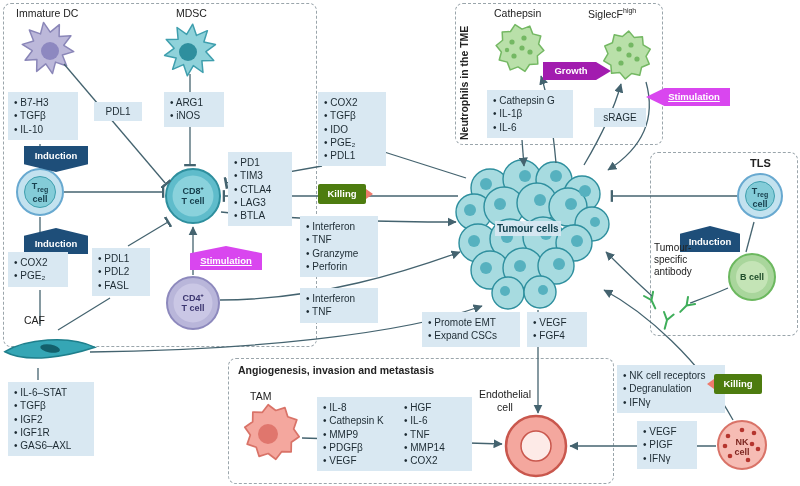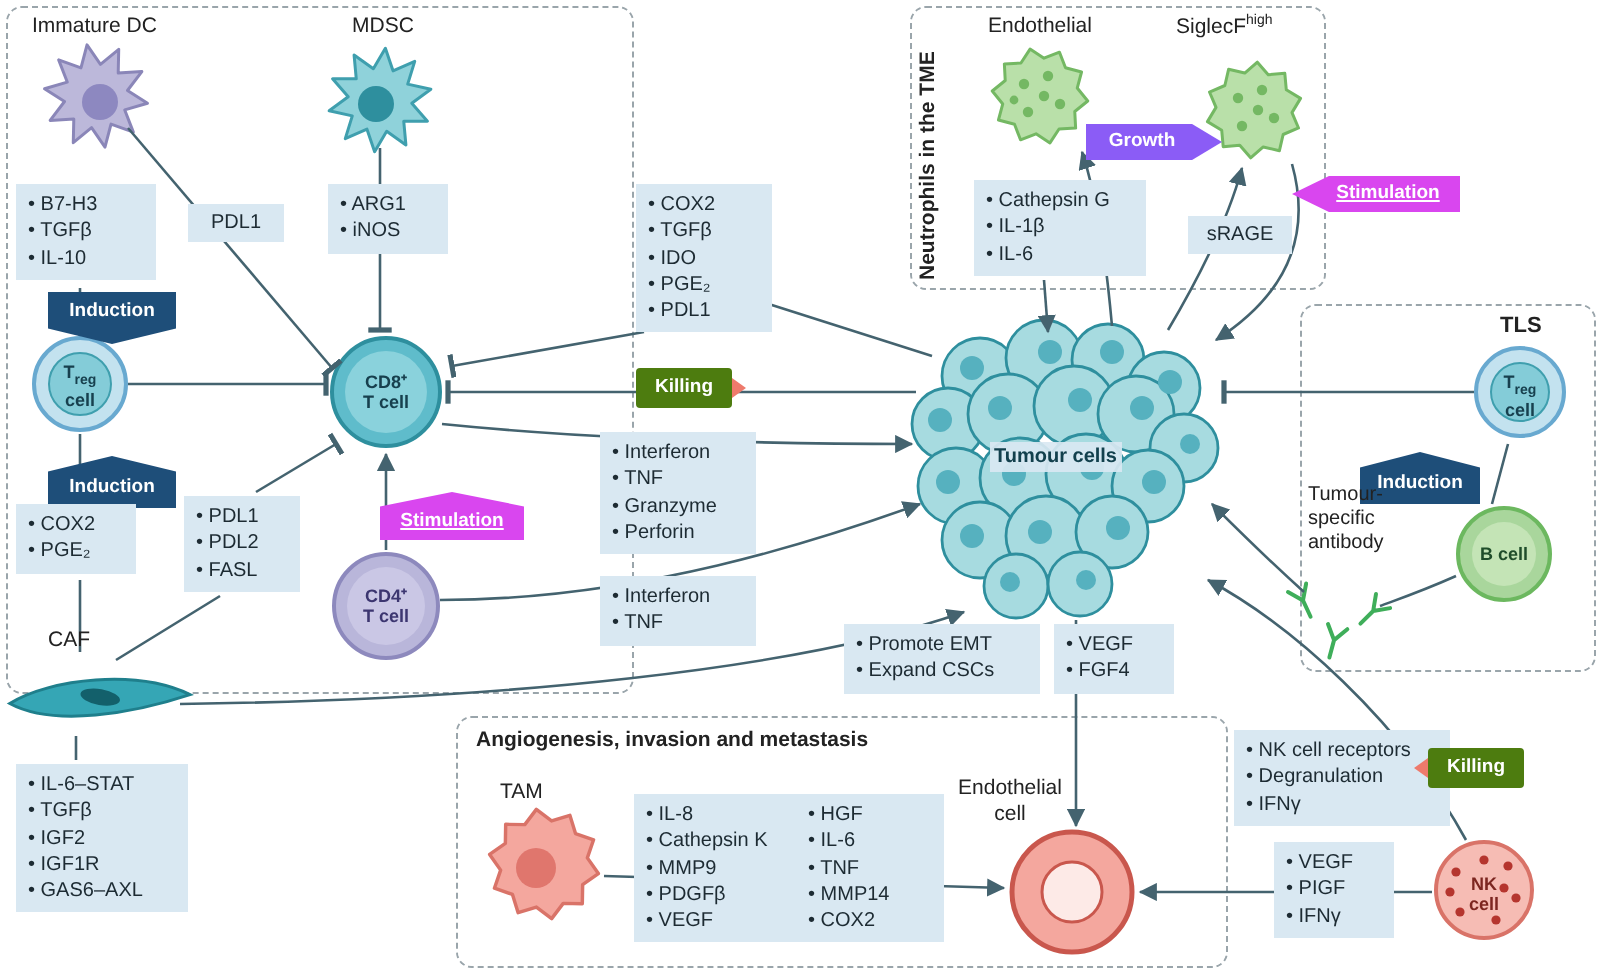--- a/index.html
+++ b/index.html
@@ -9,21 +9,21 @@
   svg.layer{position:absolute;left:0;top:0;}
   .txt{position:absolute;font-size:10.5px;color:#222;line-height:1.2;}
   .bold{font-weight:bold;font-size:11px;}
   .lbox{position:absolute;background:#d9e8f2;padding:4px 6px;font-size:10px;line-height:1.33;color:#1d2b33;}
   .lbox .li{white-space:nowrap;}
   .single{text-align:center;padding:3px 4px;}
   .ribbon{position:absolute;display:flex;align-items:center;justify-content:center;
           color:#fff;font-size:9.5px;font-weight:bold;line-height:1;}
   .ind{background:#1e4e79;}
   .stim{background:#d946ef;text-decoration:underline;}
-  .grow{background:#8b5cf6;}
+  .grow{background:#a21caf;}
   .kill{background:#4d7c0f;border-radius:2px;}
   .pt-up{clip-path:polygon(50% 0,100% 30%,100% 100%,0 100%,0 30%);padding-top:6px;}
   .pt-down{clip-path:polygon(0 0,100% 0,100% 70%,50% 100%,0 70%);padding-bottom:6px;}
   .pt-right{clip-path:polygon(0 0,78% 0,100% 50%,78% 100%,0 100%);padding-right:12px;}
   .pt-left{clip-path:polygon(22% 0,100% 0,100% 100%,22% 100%,0 50%);padding-left:12px;}
   .tail-right::after{content:"";position:absolute;right:-7px;top:50%;margin-top:-5px;
       border-left:7px solid #ee7a6c;border-top:5px solid transparent;border-bottom:5px solid transparent;}
   .tail-left::after{content:"";position:absolute;left:-7px;top:50%;margin-top:-5px;
       border-right:7px solid #ee7a6c;border-top:5px solid transparent;border-bottom:5px solid transparent;}
   .cell-label{position:absolute;font-size:9px;line-height:1.15;color:#17404e;text-align:center;font-weight:bold;}
@@ -251,20 +251,27 @@
   </div>
   <div class="cell-label" style="left:169px;top:186px;width:48px">
     <span>CD8⁺</span><br>
     <span>T cell</span>
   </div>
   <div class="cell-label" style="left:169px;top:293px;width:48px;color:#3c3670">
     <span>CD4⁺</span><br>
     <span>T cell</span>
   </div>
 
+  <div class="lbox" style="left:228px;top:152px;width:52px">
+      <div class="li">• PD1</div>
+      <div class="li">• TIM3</div>
+      <div class="li">• CTLA4</div>
+      <div class="li">• LAG3</div>
+      <div class="li">• BTLA</div>
+    </div>
   <div class="ribbon kill tail-right" style="left:318px;top:184px;width:48px;height:20px">Killing</div>
   <div class="lbox" style="left:300px;top:216px;width:66px">
       <div class="li">• Interferon</div>
       <div class="li">• TNF</div>
       <div class="li">• Granzyme</div>
       <div class="li">• Perforin</div>
     </div>
   <div class="ribbon stim pt-up" style="left:190px;top:246px;width:72px;height:18px">Stimulation</div>
   <div class="lbox" style="left:300px;top:288px;width:66px">
       <div class="li">• Interferon</div>
@@ -283,21 +290,21 @@
   <div class="txt" style="left:24px;top:314px">CAF</div>
   <div class="lbox" style="left:8px;top:382px;width:74px">
       <div class="li">• IL-6–STAT</div>
       <div class="li">• TGFβ</div>
       <div class="li">• IGF2</div>
       <div class="li">• IGF1R</div>
       <div class="li">• GAS6–AXL</div>
     </div>
 
   <div class="vtext" style="left:458px;top:8px;height:132px">Neutrophils in the TME</div>
-  <div class="txt" style="left:494px;top:7px">Endothelial</div>
+  <div class="txt" style="left:494px;top:7px">Cathepsin</div>
   <div class="txt" style="left:588px;top:7px">
     <span>SiglecF</span><sup>high</sup>
   </div>
   <div class="ribbon grow pt-right" style="left:543px;top:62px;width:56px;height:18px">Growth</div>
   <div class="lbox" style="left:487px;top:90px;width:74px">
       <div class="li">• Cathepsin G</div>
       <div class="li">• IL-1β</div>
       <div class="li">• IL-6</div>
     </div>
   <div class="lbox single" style="left:594px;top:108px;width:44px">sRAGE</div>

